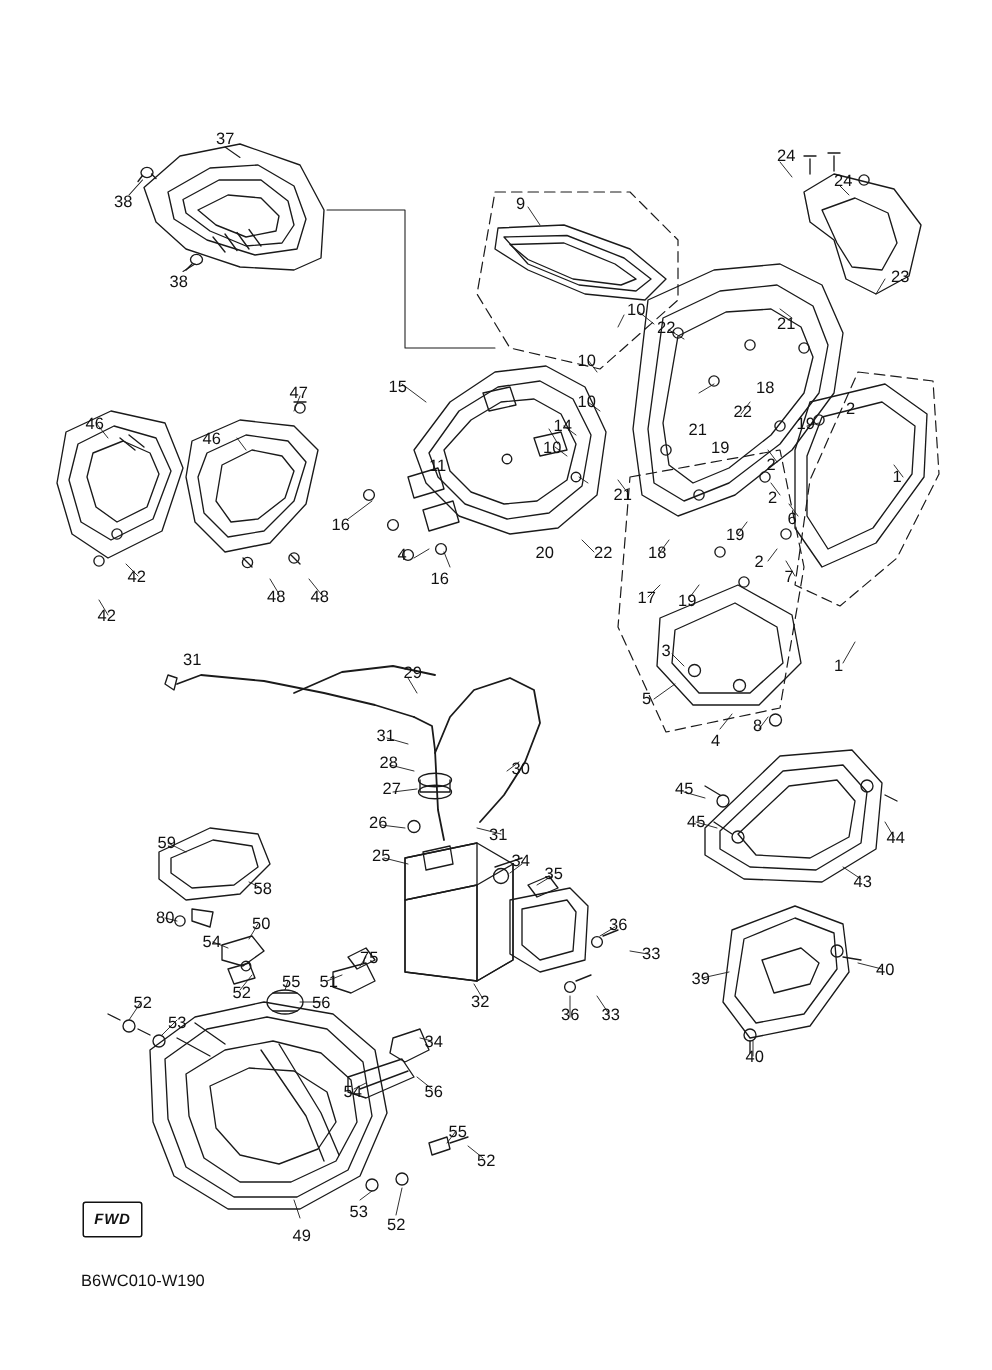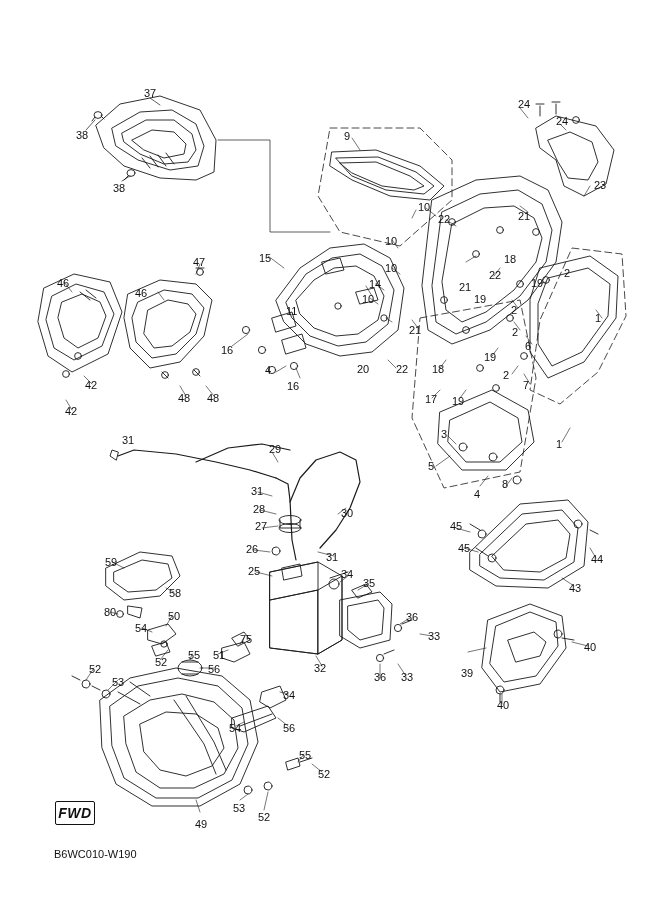--- a/index.html
+++ b/index.html
@@ -47,21 +47,21 @@
     top: 801px;
     width: 38px;
     height: 22px;
     border: 1.4px solid #111111;
     border-radius: 2px;
     display: flex;
     align-items: center;
     justify-content: center;
   }
   #fwd-badge .fwd-text {
-    font-size: 14px;
+    font-size: 10px;
     font-weight: bold;
     font-style: italic;
     color: #111111;
     letter-spacing: 0.5px;
   }
 </style>
 </head>
 <body>
 
 <div id="page">
@@ -441,21 +441,21 @@
   <div class="callout" style="left:363px;top:578px">35</div>
   <div class="callout" style="left:569px;top:583px">43</div>
   <div class="callout" style="left:169px;top:588px">58</div>
   <div class="callout" style="left:104px;top:607px">80</div>
   <div class="callout" style="left:168px;top:611px">50</div>
   <div class="callout" style="left:406px;top:612px">36</div>
   <div class="callout" style="left:135px;top:623px">54</div>
   <div class="callout" style="left:428px;top:631px">33</div>
   <div class="callout" style="left:240px;top:634px">75</div>
   <div class="callout" style="left:584px;top:642px">40</div>
-  <div class="callout" style="left:461px;top:668px">39</div>
+  <div class="callout" style="left:461px;top:648px">39</div>
   <div class="callout" style="left:155px;top:657px">52</div>
   <div class="callout" style="left:188px;top:650px">55</div>
   <div class="callout" style="left:213px;top:650px">51</div>
   <div class="callout" style="left:208px;top:664px">56</div>
   <div class="callout" style="left:374px;top:672px">36</div>
   <div class="callout" style="left:401px;top:672px">33</div>
   <div class="callout" style="left:314px;top:663px">32</div>
   <div class="callout" style="left:89px;top:664px">52</div>
   <div class="callout" style="left:112px;top:677px">53</div>
   <div class="callout" style="left:283px;top:690px">34</div>

